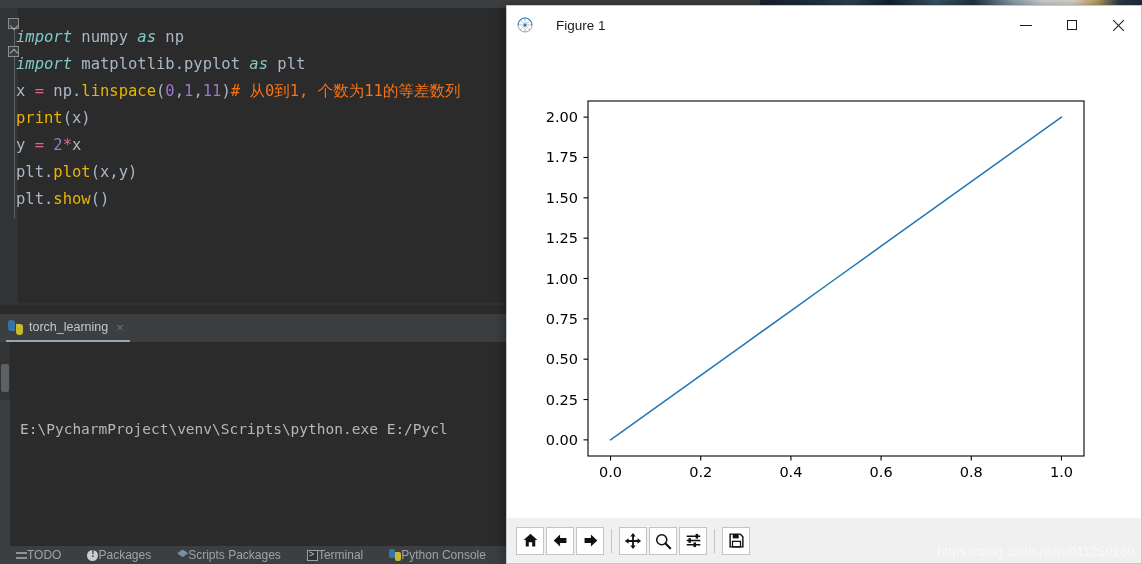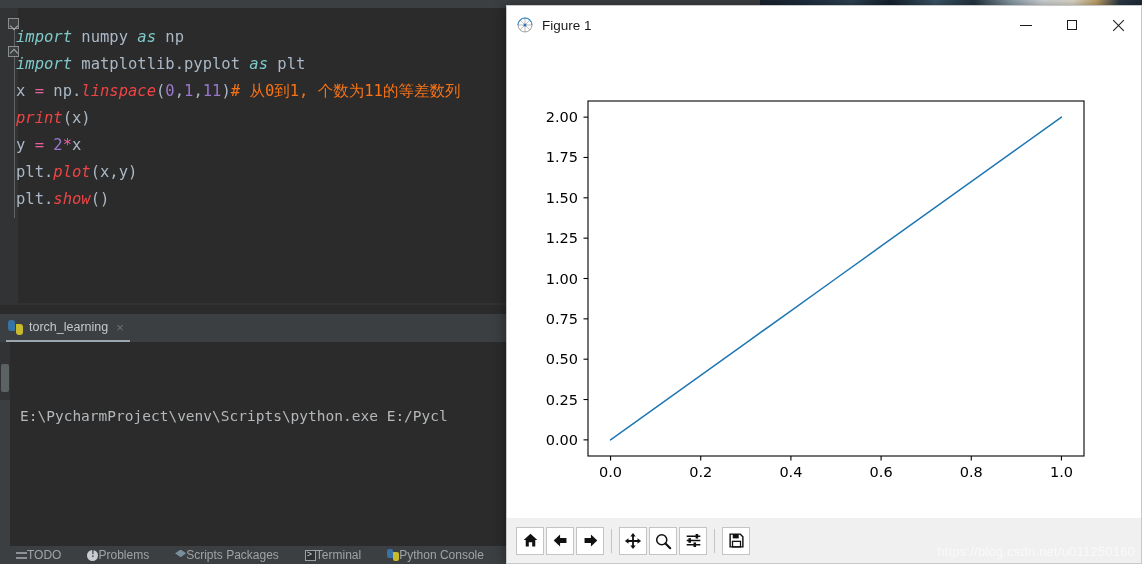--- a/index.html
+++ b/index.html
@@ -92,21 +92,21 @@
     left: 16px; top: 16px;
     font-family: "DejaVu Sans Mono", "Liberation Mono", monospace;
     font-size: 15.5px;
     line-height: 27px;
     white-space: pre;
     color: #a9b7c6;
   }
   .ln { height: 27px; }
   .kw      { color: #7fc9c9; font-style: italic; }
   .ident   { color: #a9b7c6; }
-  .func    { color: #ef4444; font-style: italic; }
+  .func    { color: #eab308; }
   .num     { color: #9a77cc; }
   .op      { color: #e8609c; }
   .comment { color: #f97316; }
   .punct   { color: #a9b7c6; }
 
   
   #console-pane {
     position: absolute;
     left: 0; top: 303px;
     width: 1142px;
@@ -182,21 +182,21 @@
   }
   #console-scroll-thumb {
     position: absolute;
     left: 1px; top: 22px;
     width: 8px; height: 28px;
     background: #5c6164;
     border-radius: 2px;
   }
   #console-text {
     position: absolute;
-    left: 20px; top: 7px;
+    left: 20px; top: 20px;
     font-family: "DejaVu Sans Mono", "Liberation Mono", monospace;
     font-size: 14.5px;
     line-height: 27px;
     white-space: pre;
   }
   .cline-cmd { color: #b4b8bb; }
   .cline-out { color: #3fd63f; }
 
   
   #statusbar {
@@ -294,21 +294,21 @@
     display: flex;
     align-items: center;
     box-sizing: border-box;
   }
   #fig-icon {
     width: 16px; height: 16px;
     margin-left: 10px;
     flex: 0 0 auto;
   }
   #fig-title {
-    margin-left: 9px;
+    margin-left: 23px;
     color: #1a1a1a;
     font-size: 13.5px;
     font-family: "Liberation Sans", sans-serif;
   }
   .win-btn {
     width: 46px;
     height: 38px;
     display: flex;
     align-items: center;
     justify-content: center;
@@ -436,21 +436,21 @@
 
   <div id="left-tool-strip"></div>
 
   <div id="statusbar">
       <div class="status-item">
         <span class="sb-ico ico-todo"></span>
         <span>TODO</span>
       </div>
       <div class="status-item">
         <span class="sb-ico ico-prob"></span>
-        <span>Problems</span>
+        <span>Packages</span>
       </div>
       <div class="status-item">
         <span class="sb-ico ico-pkg"></span>
         <span>Scripts Packages</span>
       </div>
       <div class="status-item">
         <span class="sb-ico ico-term"></span>
         <span>Terminal</span>
       </div>
       <div class="status-item">

